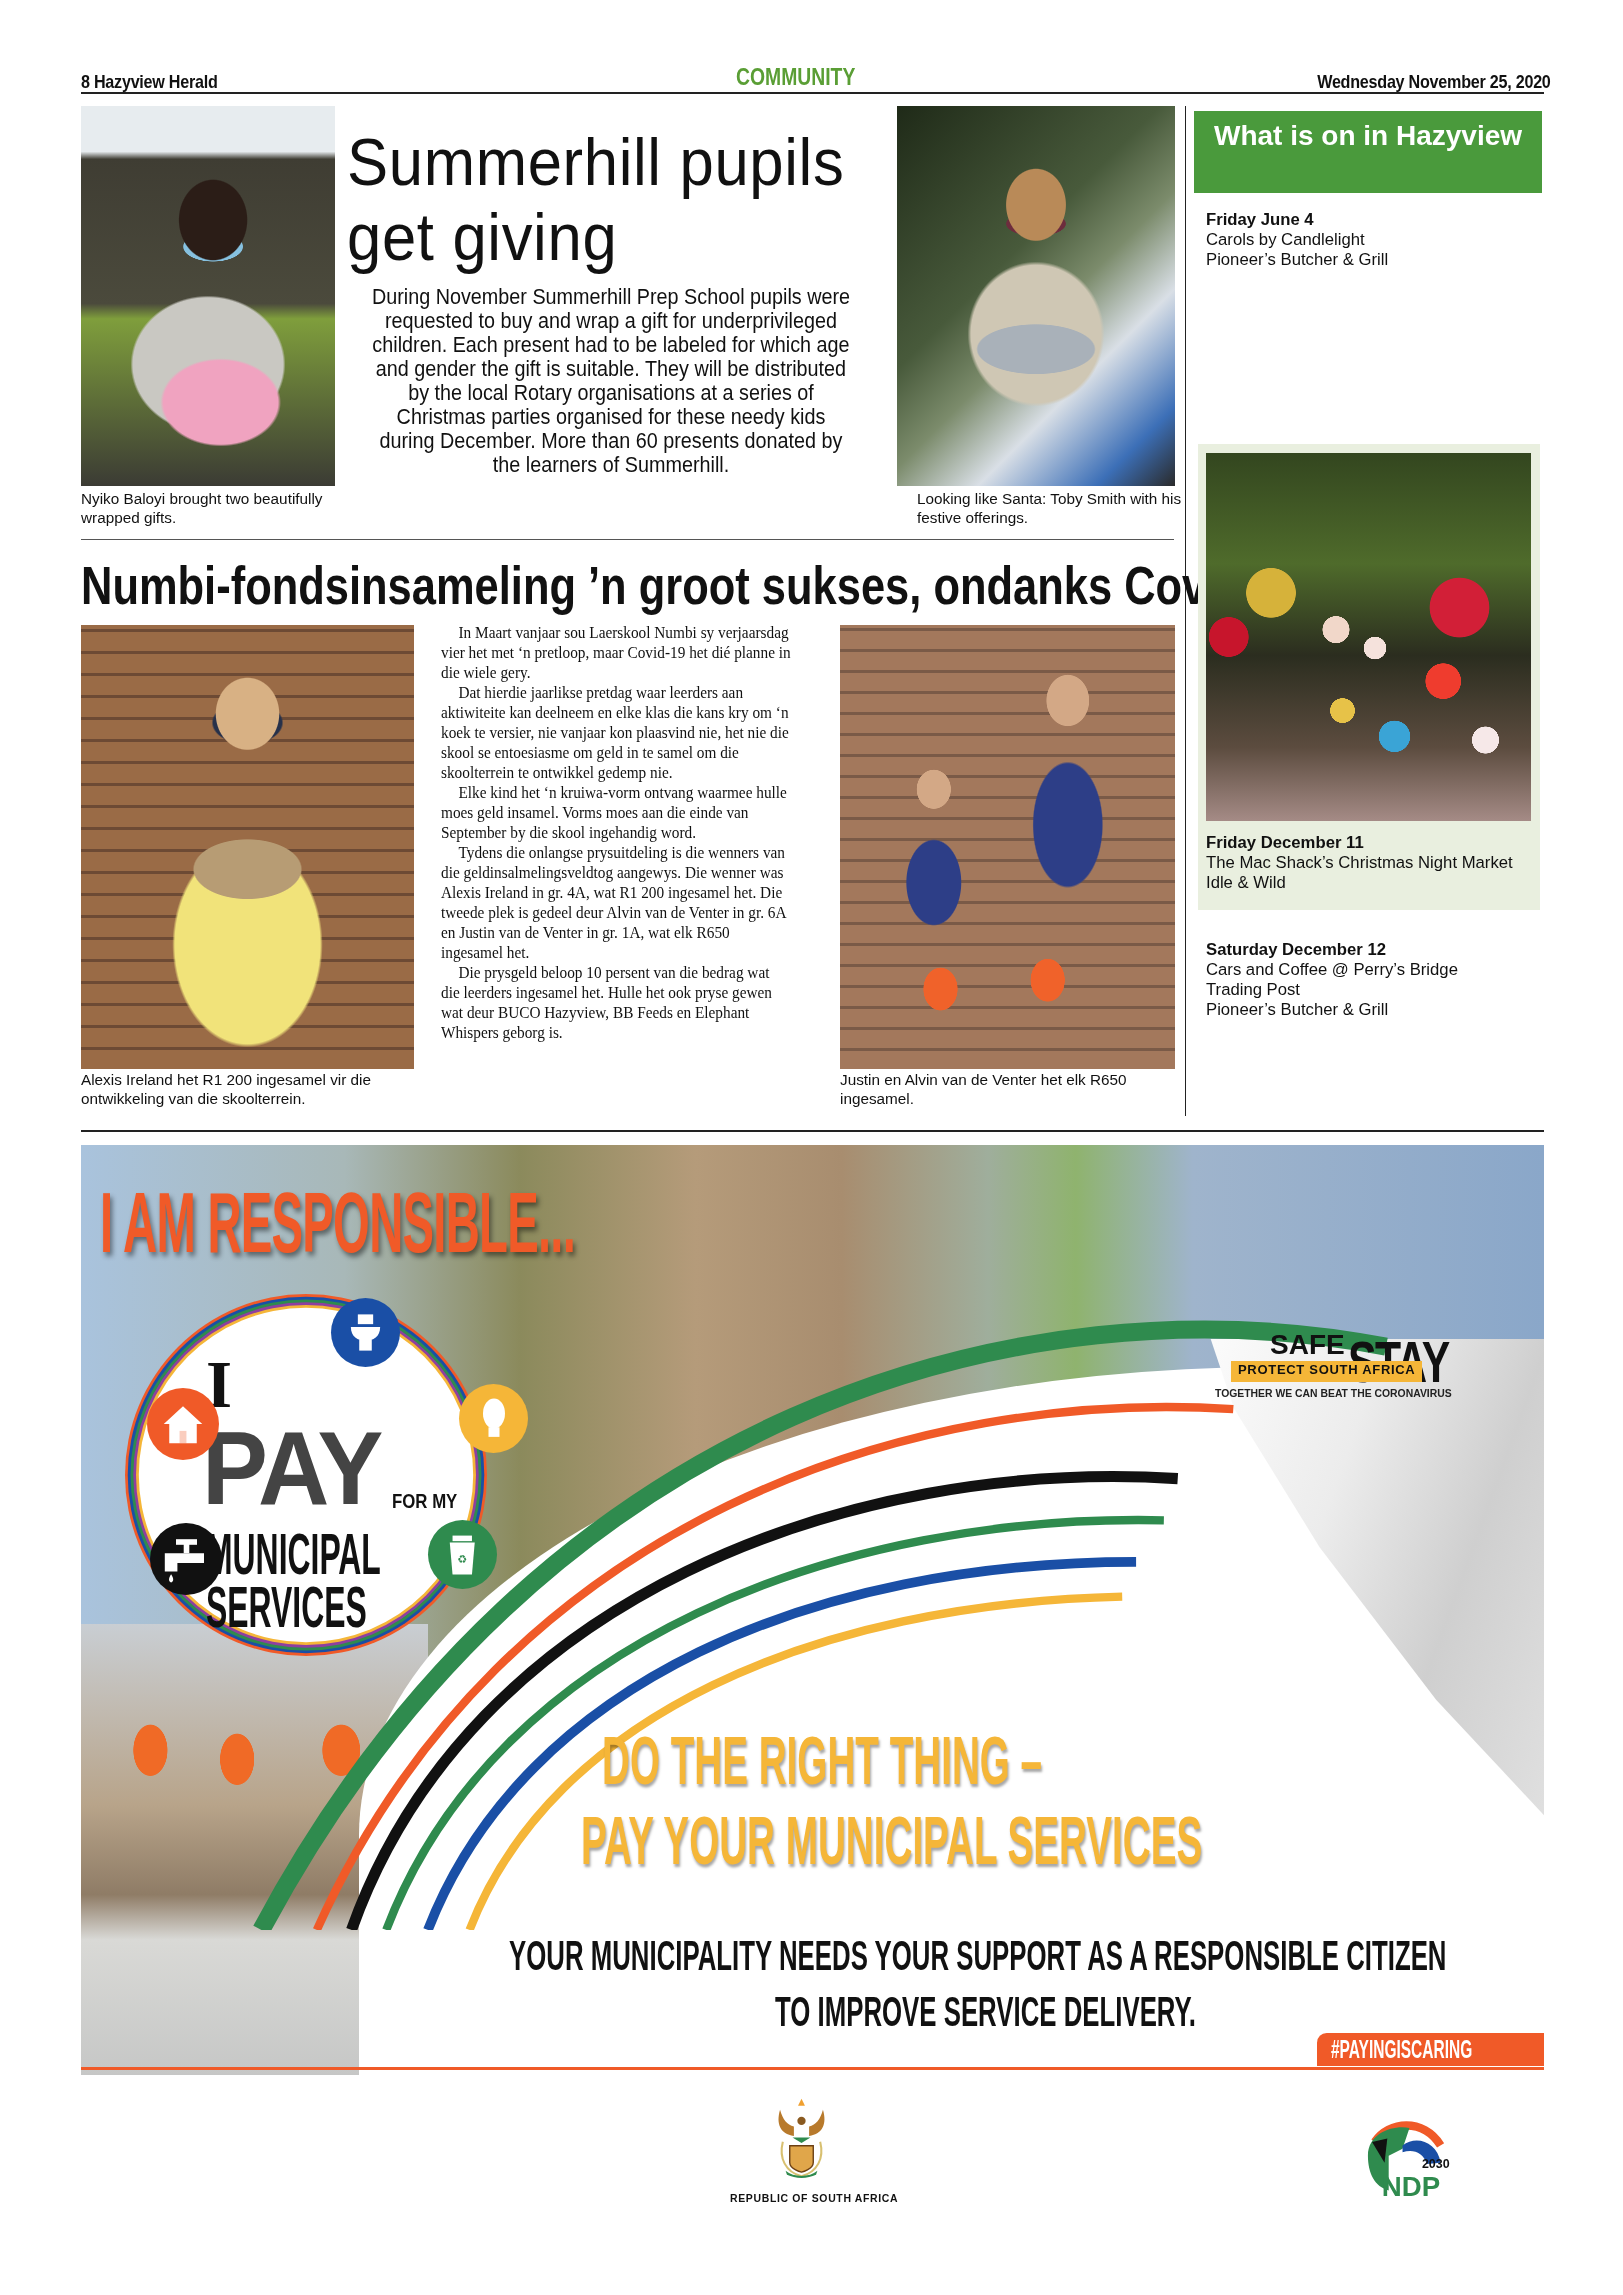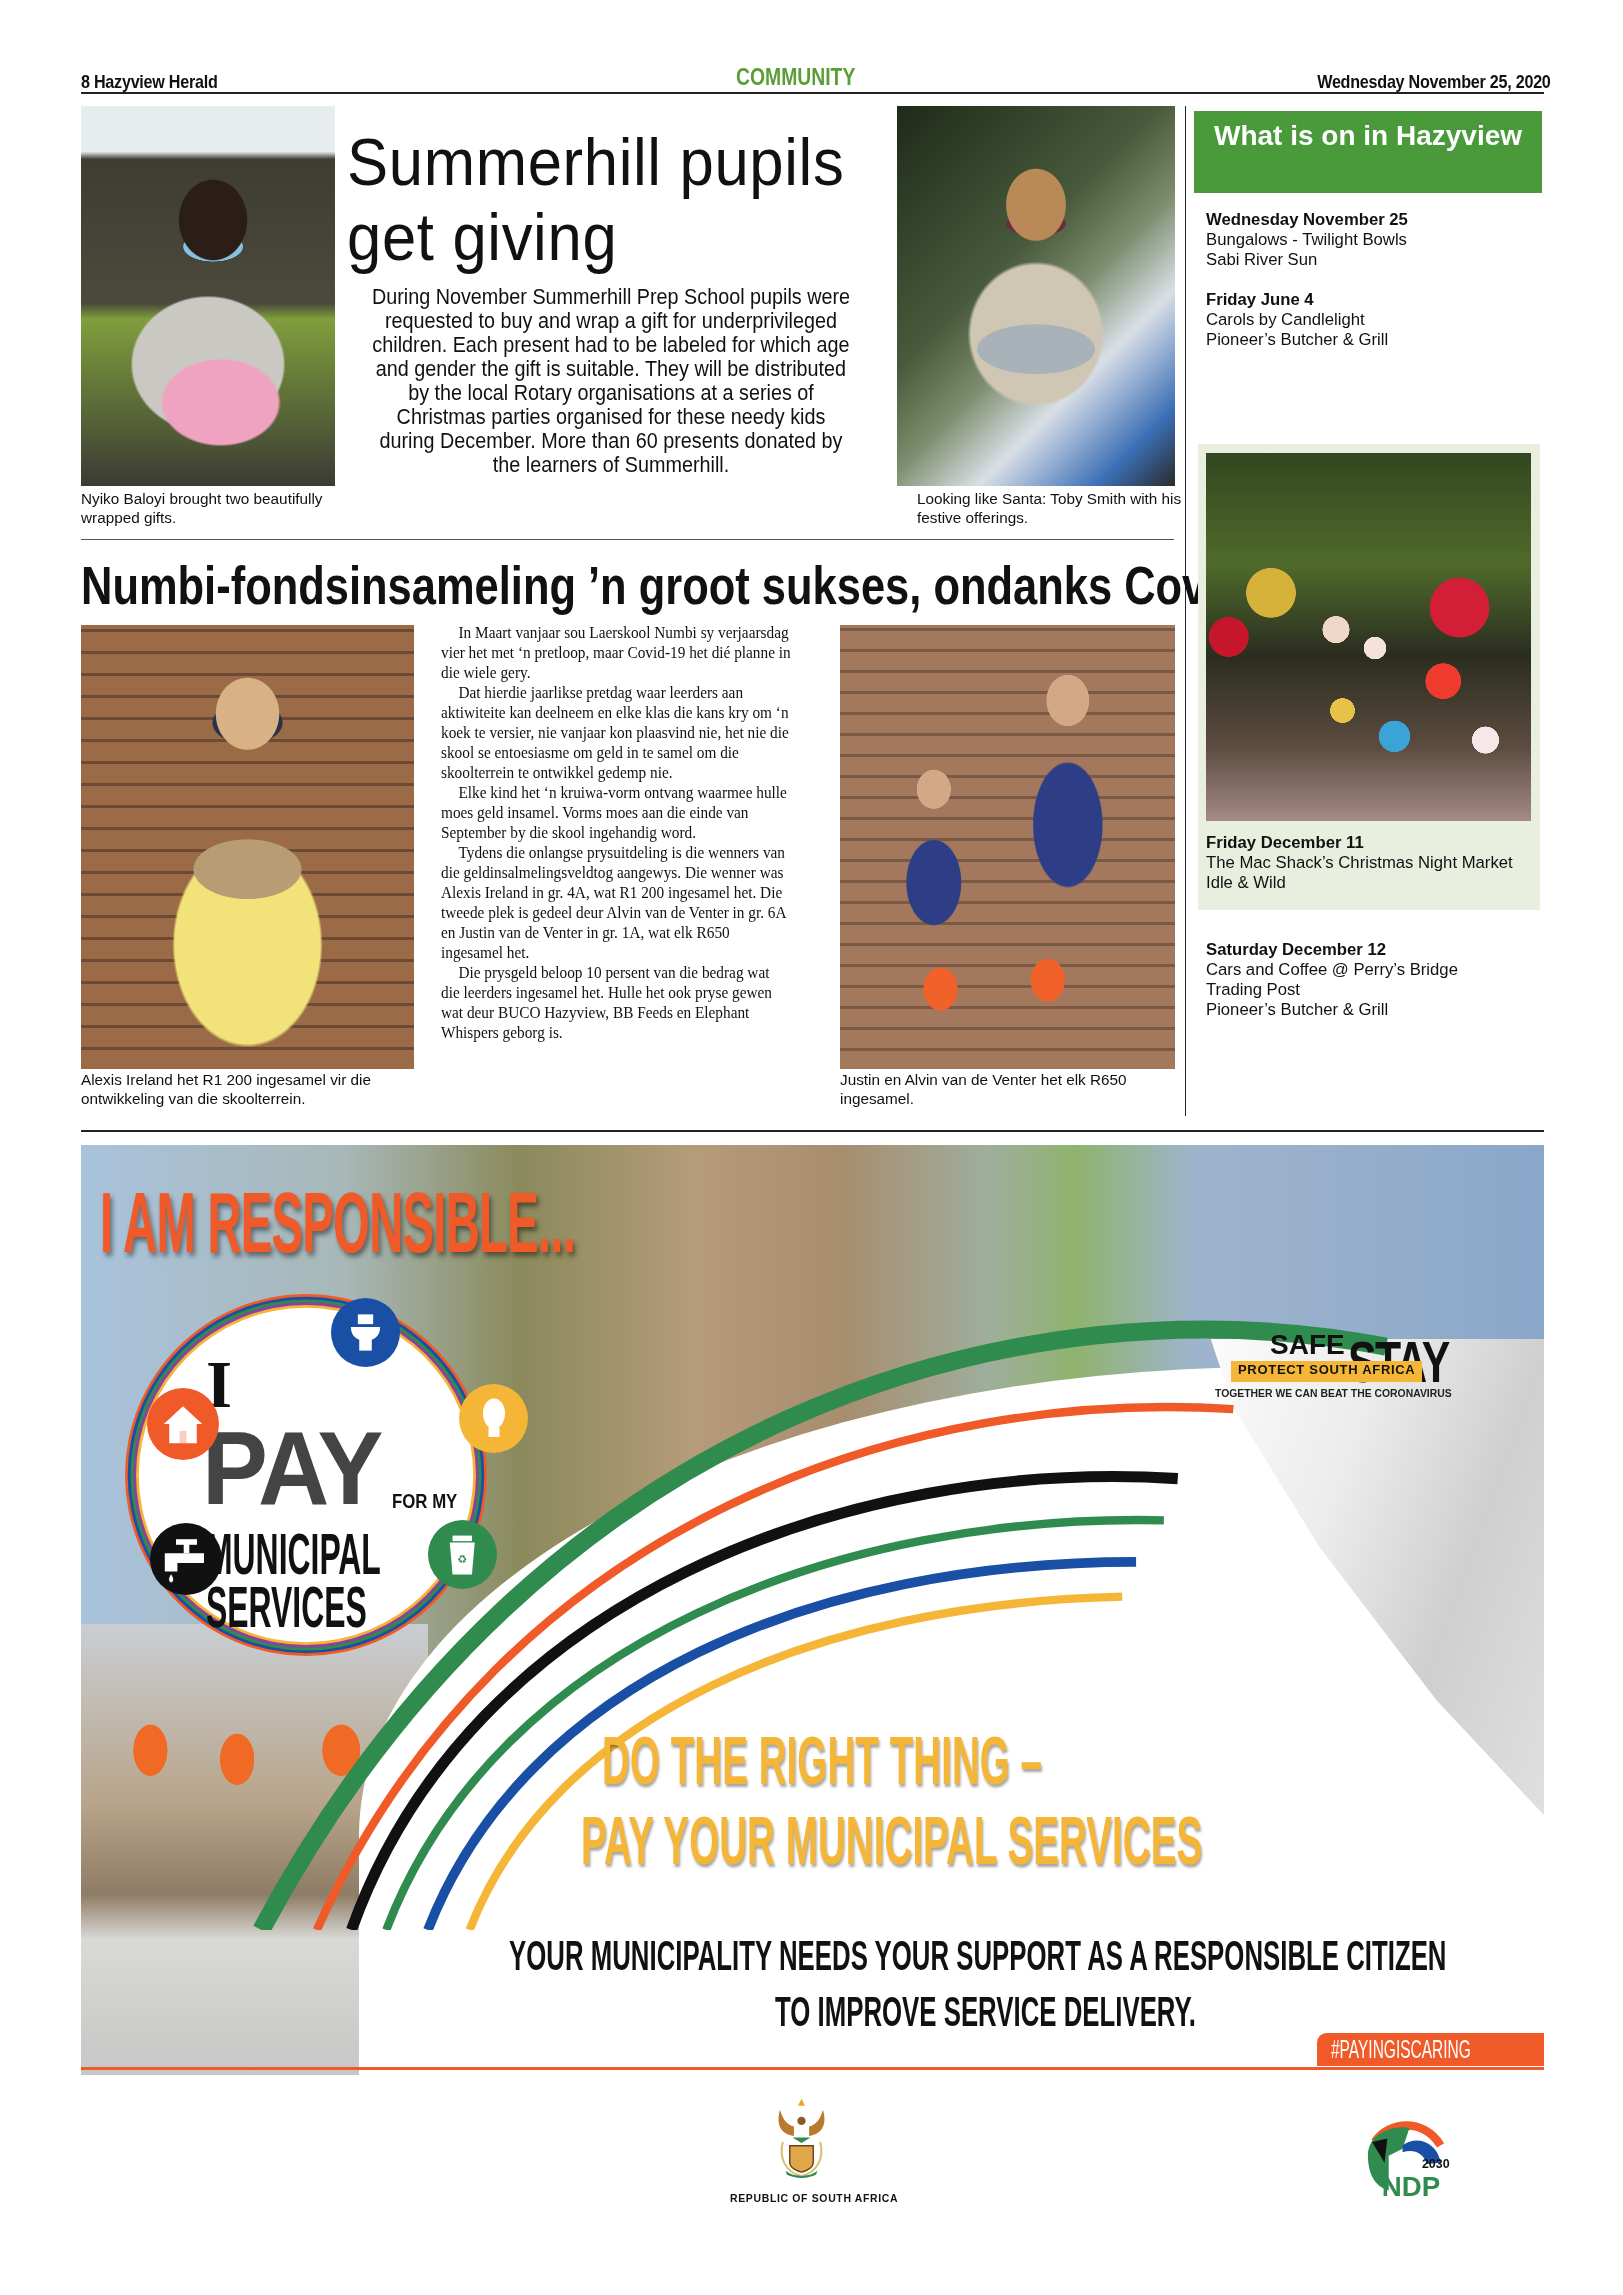--- a/index.html
+++ b/index.html
@@ -132,21 +132,21 @@
   .stay { left: 1267px; top: 184px; width: 153px; }
   .stay-word { font-size: 57px; font-weight: bold; color: #111; letter-spacing: -2.1px; transform: scaleX(0.75); transform-origin: left; display: inline-block; }
   .safe-word { left: 1305px; top: 253px; font-size: 28px; font-weight: bold; color: #111; }
   .protect { left: 1232px; top: 287px; height: 21px; padding: 1.4px 7px; background: #f5b638; color: #111; font-size: 13px; font-weight: bold; letter-spacing: 0.7px; }
   .together { left: 1194px; top: 316px; font-size: 10.4px; font-weight: bold; color: #222; white-space: nowrap; }
 
   .do-right { left: 521px; top: 576px; font-size: 69px; font-weight: bold; color: #f5b638; transform: scaleX(0.56); transform-origin: left; white-space: nowrap; text-shadow: 2.1px 2.8px 3.5px rgba(0,0,0,0.35); }
   .pay-your { left: 500px; top: 656px; font-size: 69px; font-weight: bold; color: #f5b638; transform: scaleX(0.56); transform-origin: left; white-space: nowrap; text-shadow: 2.1px 2.8px 3.5px rgba(0,0,0,0.35); }
   .support-1 { left: 428px; top: 786px; font-size: 43px; font-weight: bold; color: #111; transform: scaleX(0.6); transform-origin: left; white-space: nowrap; }
   .support-2 { left: 694px; top: 842px; font-size: 43px; font-weight: bold; color: #111; transform: scaleX(0.6); transform-origin: left; white-space: nowrap; }
-  .hashtag { left: 1236px; top: 888px; width: 228px; height: 33px; background: #f05a28; color: #fff; font-size: 25px; font-weight: normal; border-radius: 9.7px 0 0 0; padding-left: 14px; line-height: 33px; }
+  .hashtag { left: 1236px; top: 888px; width: 228px; height: 33px; background: #f05a28; color: #fff; font-size: 25px; font-weight: bold; border-radius: 9.7px 0 0 0; padding-left: 14px; line-height: 33px; }
   .hashtag span { display: inline-block; transform: scaleX(0.62); transform-origin: left; white-space: nowrap; }
   .ad-bottom-line { left: 0; top: 922px; width: 1463px; height: 2.8px; background: #f05a28; }
 
   
   .coat { left: 773px; top: 2096px; width: 57px; height: 83px; }
   .rsa-label { left: 730px; top: 2192px; font-size: 11px; font-weight: bold; letter-spacing: 0.7px; color: #111; transform: scaleX(0.95); transform-origin: left; white-space: nowrap; }
   .ndp { left: 1361px; top: 2114px; width: 90px; height: 87px; }
 </style>
 </head>
 <body>
@@ -180,25 +180,20 @@
   <p>Tydens die onlangse prysuitdeling is die wenners van die geldinsalmelingsveldtog aangewys. Die wenner was Alexis Ireland in gr. 4A, wat R1 200 ingesamel het. Die tweede plek is gedeel deur Alvin van de Venter in gr. 6A en Justin van de Venter in gr. 1A, wat elk R650 ingesamel het.</p>
   <p>Die prysgeld beloop 10 persent van die bedrag wat die leerders ingesamel het. Hulle het ook pryse gewen wat deur BUCO Hazyview, BB Feeds en Elephant Whispers geborg is.</p>
 </div>
 
 <div class="abs photo photo-venter"></div>
 <div class="abs caption cap-venter">Justin en Alvin van de Venter het elk R650 ingesamel.</div>
 
 <div class="abs side-banner">What is on in Hazyview</div>
 
 <div class="abs events events-a">
-  <div class="ev">
-    <div class="ev-date">Wednesday November 25</div>
-    <div>Bungalows - Twilight Bowls</div>
-    <div>Sabi River Sun</div>
-  </div>
   <div class="ev">
     <div class="ev-date">Friday June 4</div>
     <div>Carols by Candlelight</div>
     <div>Pioneer’s Butcher &amp; Grill</div>
   </div>
 </div>
 
 <div class="abs xmas-box"></div>
 <div class="abs photo xmas-photo"></div>
 <div class="abs events events-b">

